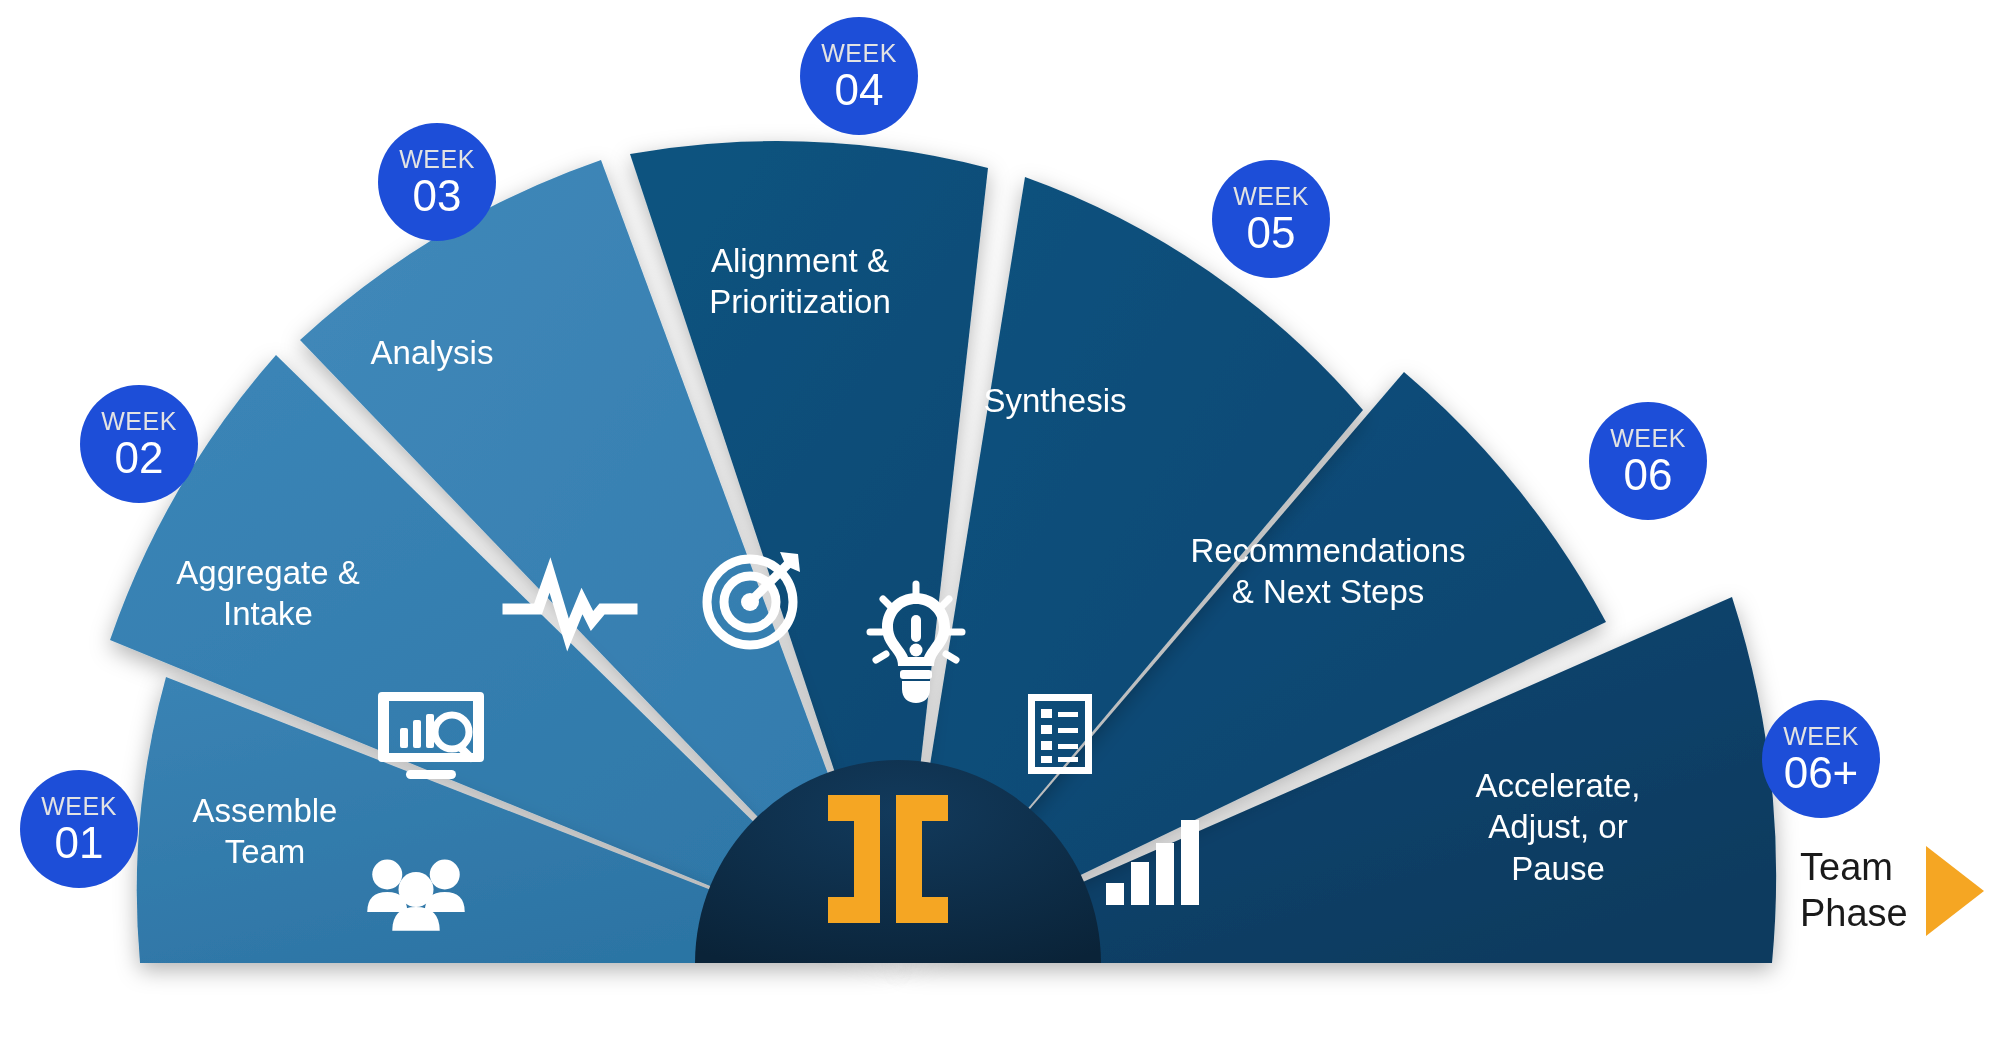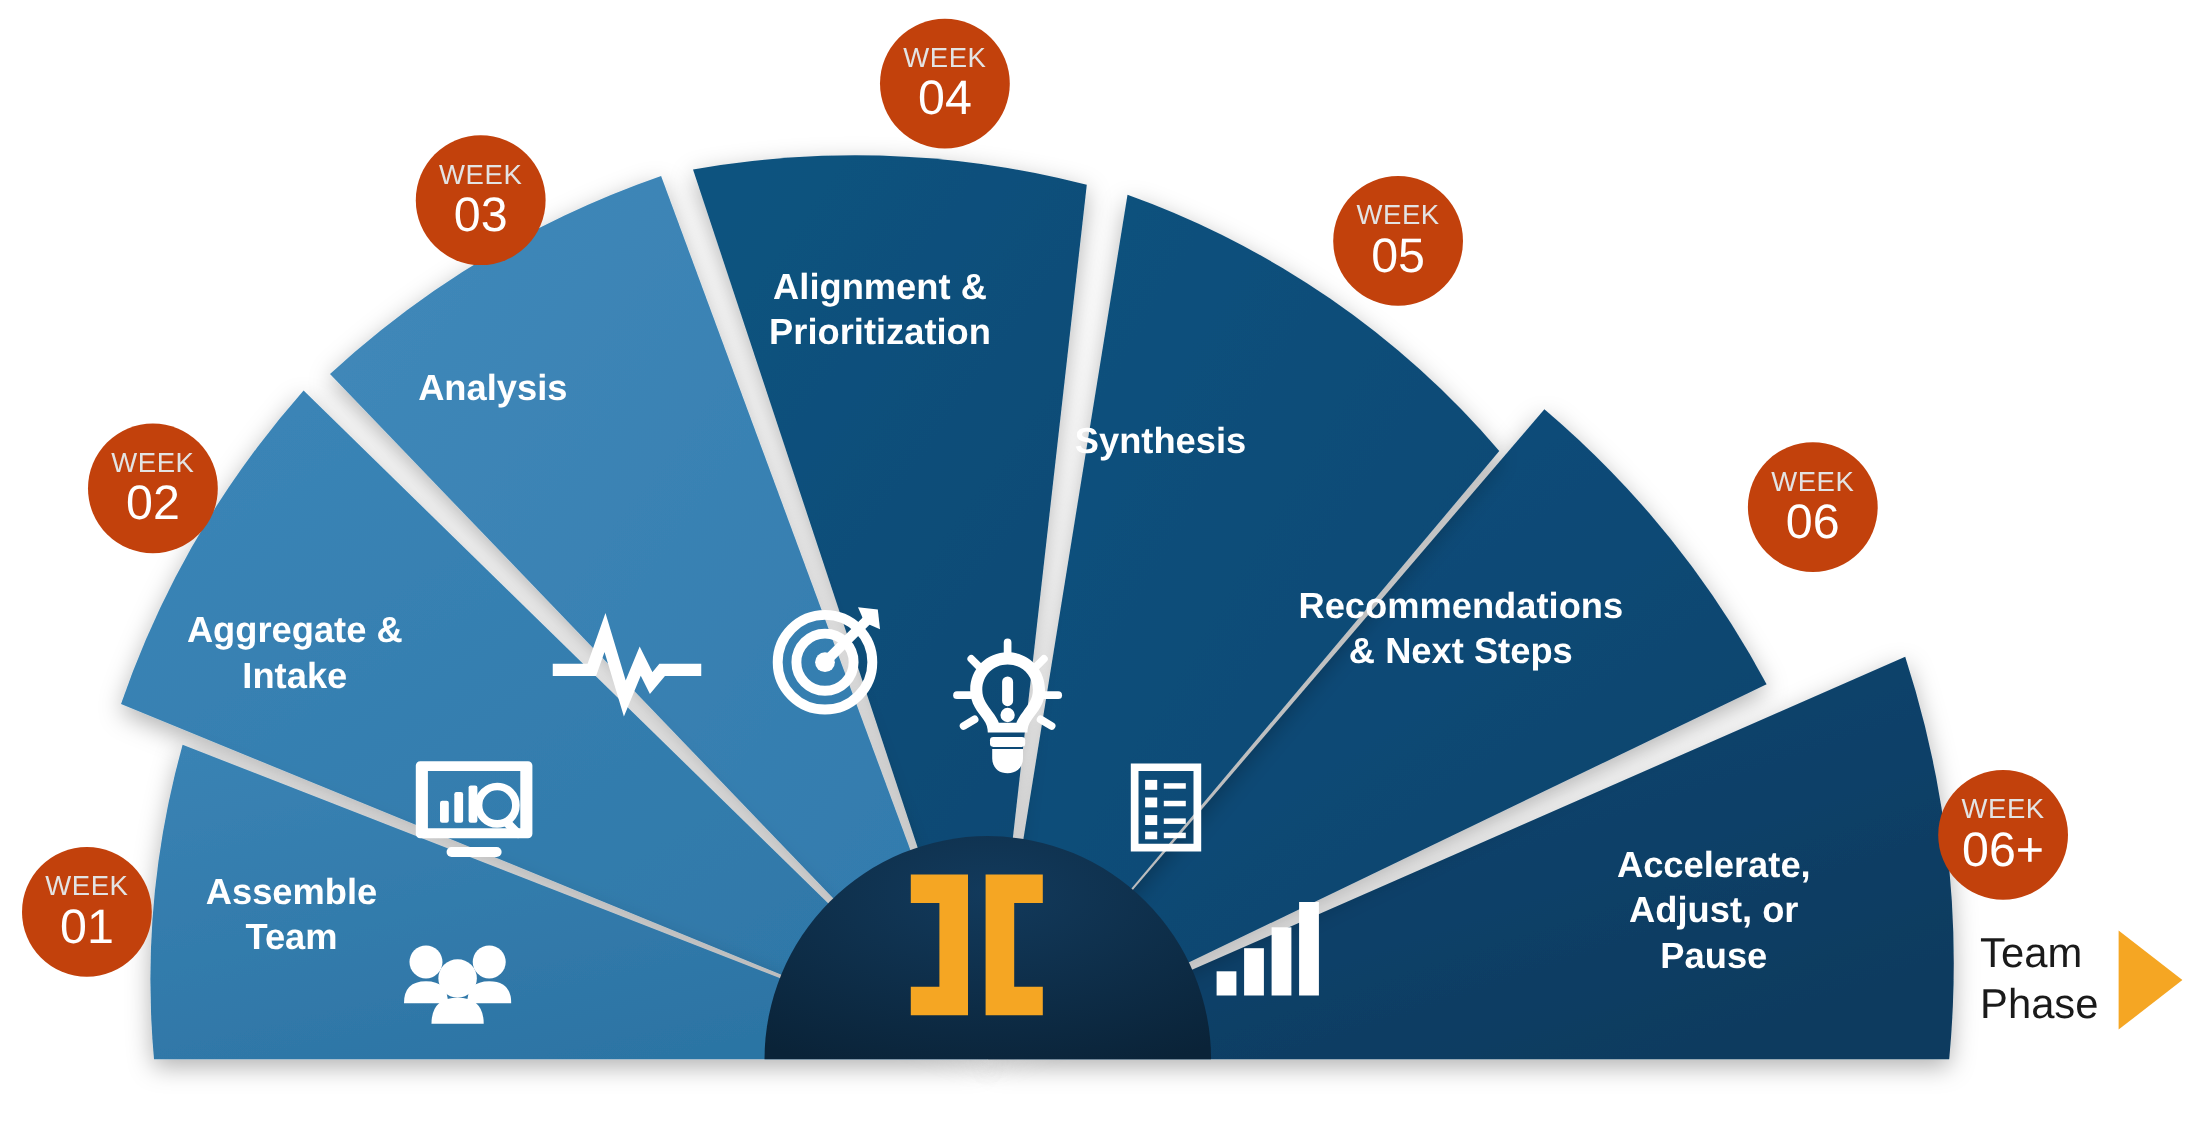--- a/index.html
+++ b/index.html
@@ -21,21 +21,21 @@
     width: 2000px;
     height: 1041px;
   }
 
   
   .week-badge {
     position: absolute;
     width: 118px;
     height: 118px;
     border-radius: 50%;
-    background: #c2410c;
+    background: #1d4ed8;
     display: flex;
     flex-direction: column;
     align-items: center;
     justify-content: center;
     line-height: 1;
     z-index: 40;
   }
   .week-badge .wk-label {
     font-size: 25px;
     color: #e3e3e3;
@@ -77,21 +77,20 @@
   
   .wedge-label {
     position: absolute;
     color: #ffffff;
     font-size: 33px;
     line-height: 1.25;
     text-align: center;
     white-space: pre-line;
     z-index: 30;
     pointer-events: none;
-    font-weight: bold;
   }
 </style>
 </head>
 <body>
 
 <div id="canvas">
 
   <svg id="fan-svg" viewBox="0 0 2000 1041">
     <defs>
       <filter id="wedgeShadow" x="-30%" y="-30%" width="170%" height="170%">
@@ -271,21 +270,21 @@
       </g>
     </g>
   </svg>
 
   <div class="wedge-label" style="left:155px; top:790px; width:220px;">Assemble
 Team</div>
 
   <div class="wedge-label" style="left:148px; top:552px; width:240px;">Aggregate &amp;
 Intake</div>
 
-  <div class="wedge-label" style="left:328px; top:332px; width:240px;">Analysis</div>
+  <div class="wedge-label" style="left:312px; top:332px; width:240px;">Analysis</div>
 
   <div class="wedge-label" style="left:650px; top:240px; width:300px;">Alignment &amp;
 Prioritization</div>
 
   <div class="wedge-label" style="left:1128px; top:530px; width:400px;">Recommendations
 &amp; Next Steps</div>
 
   <div class="wedge-label" style="left:930px; top:380px; width:250px;">Synthesis</div>
 
   <div class="wedge-label" style="left:1408px; top:765px; width:300px;">Accelerate,

